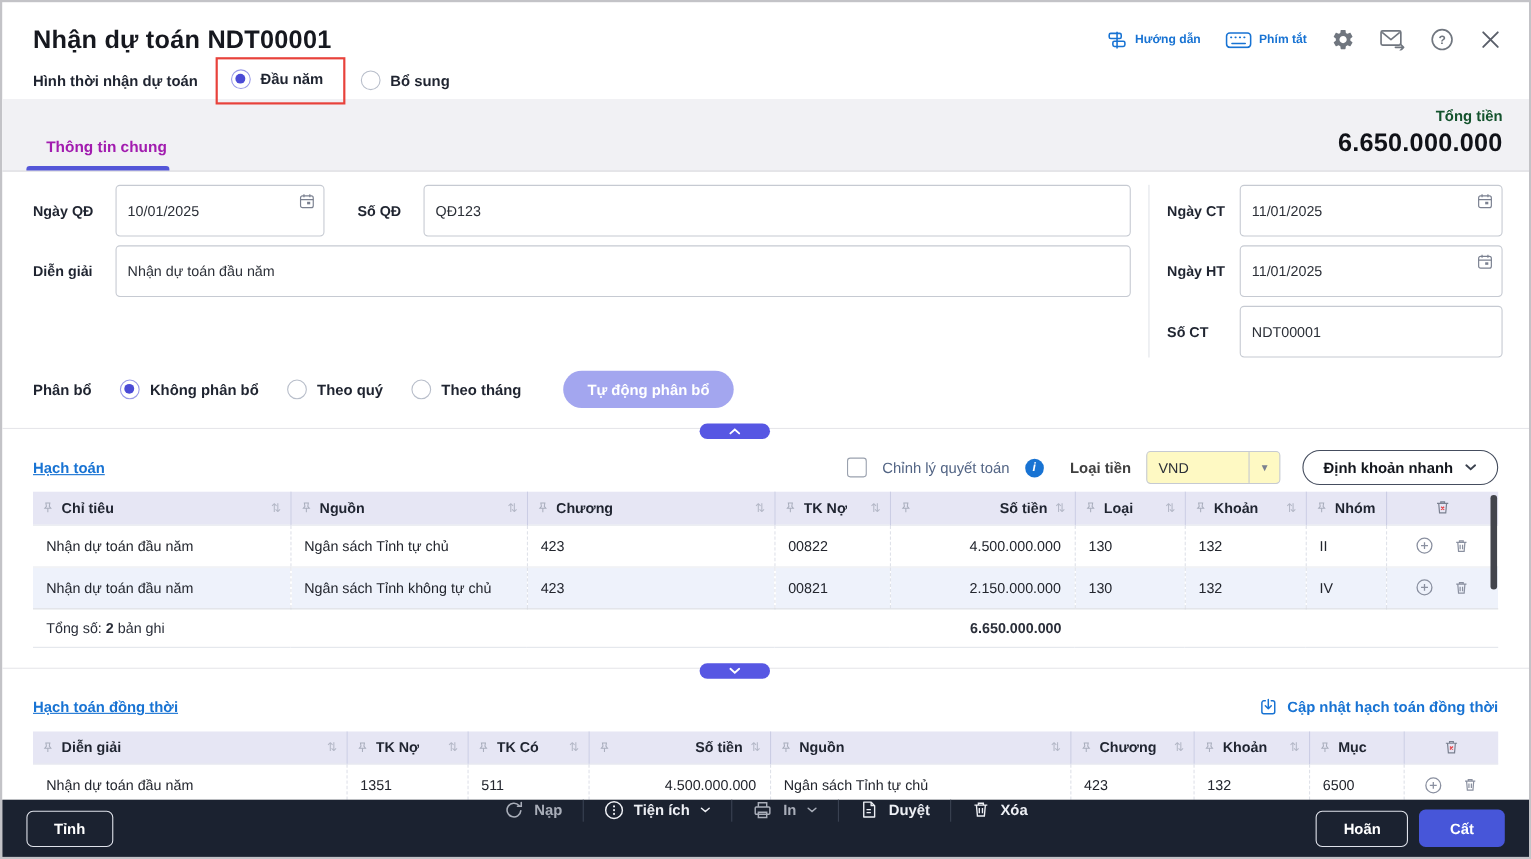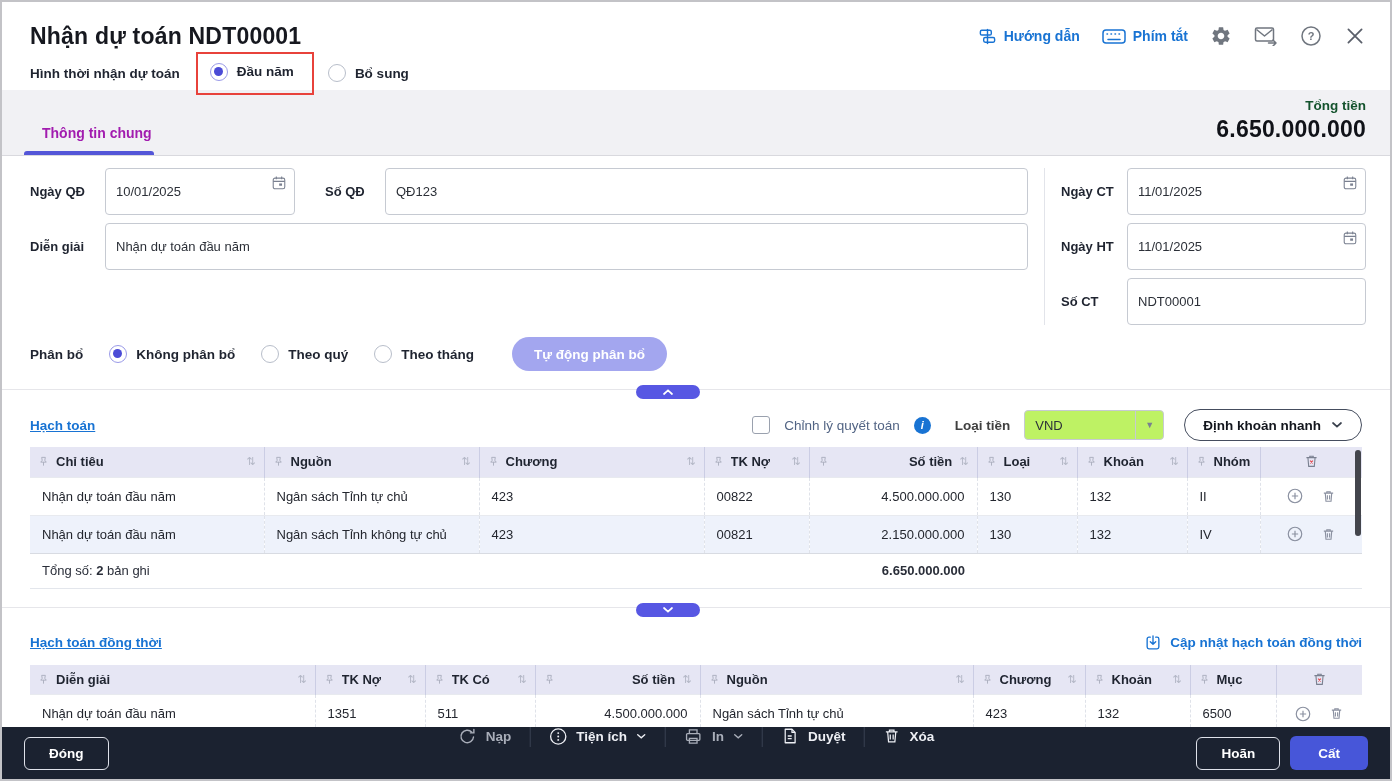--- a/index.html
+++ b/index.html
@@ -7,21 +7,21 @@
   html,body { margin:0; padding:0; background:#888; }
   body { font-family:"Liberation Sans","DejaVu Sans",sans-serif; }
   .window { position:relative; width:1392px; height:781px; background:#fff;
             border:2px solid #c3c3c7; overflow:hidden; color:#23262e; }
 
   
   .titlebar { display:flex; align-items:center; justify-content:space-between;
               padding:14px 24px 0 28px; height:54px; }
   .page-title { margin:0; font-size:23px; font-weight:800; color:#16181f; letter-spacing:.2px; }
   .tb-actions { display:flex; align-items:center; gap:22px; }
-  .tb-link { display:flex; align-items:center; gap:7px; color:#1873d3; font-size:14px;
+  .tb-link { display:flex; align-items:center; gap:7px; color:#1873d3; font-size:11px;
              font-weight:600; cursor:pointer; }
   .tb-icon { display:flex; align-items:center; color:#70767f; cursor:pointer; }
 
   
   .formtype-row { position:relative; z-index:5; display:flex; align-items:center;
                   padding:4px 28px 0 28px; height:30px; }
   .ft-label { font-size:13.5px; font-weight:700; color:#1f2430; margin-right:12px; }
   .radio { display:inline-flex; align-items:center; gap:9px; font-size:13.5px;
            font-weight:700; color:#1f2430; cursor:pointer; }
   .rdot { width:18px; height:18px; border-radius:50%; border:1.5px solid #b8beca;
@@ -78,22 +78,22 @@
   .sect-head { display:flex; align-items:center; height:40px; }
   .sect-link { color:#1873d3; font-size:13.5px; font-weight:700; text-decoration:underline; cursor:pointer; }
   .sect-controls { margin-left:auto; display:flex; align-items:center; gap:14px; }
   .cb { width:18px; height:18px; border:1.5px solid #9aa1ae; border-radius:3px; background:#fff;
         display:inline-block; cursor:pointer; flex:none; }
   .cb-label { font-size:13.5px; color:#526484; font-weight:400; }
   .info { width:17px; height:17px; border-radius:50%; background:#1873d3; color:#fff;
           font-size:11px; font-weight:700; display:inline-flex; align-items:center;
           justify-content:center; font-style:italic; }
   .lt-label { font-size:13.5px; font-weight:700; color:#404040; margin-left:10px; }
-  .select { display:flex; align-items:center; width:140px; height:30px; border:1px solid #c6cad2;
-            border-radius:4px; cursor:pointer; background:#bef264; }
+  .select { display:flex; align-items:center; width:122px; height:30px; border:1px solid #c6cad2;
+            border-radius:4px; cursor:pointer; background:#fef9c3; }
   .select .val { flex:1; padding-left:10px; font-size:13px; color:#2c3038; }
   .select .arr { width:28px; align-self:stretch; border-left:1px solid #c6cad2;
                  display:flex; align-items:center; justify-content:center; color:#7a8090; font-size:9px; }
   .btn-pill { display:flex; align-items:center; gap:10px; height:32px; border-radius:16px;
               border:1px solid #454d5e; background:#fff; padding:0 18px; font-size:13.5px;
               font-weight:700; color:#13161d; font-family:inherit; cursor:pointer; margin-left:6px; }
   .update-link { margin-left:auto; display:flex; align-items:center; gap:8px; color:#1873d3;
                  font-size:13.5px; font-weight:600; cursor:pointer; }
 
   
@@ -674,21 +674,21 @@
           </td>
           <td class="sum">4.500.000.000</td>
           <td colspan="5"></td>
         </tr>
       </tbody>
         </table>
     </div>
   </section>
 
   <div class="bottombar">
-    <button class="btn-ghost">Đóng</button>
+    <button class="btn-ghost">Tỉnh</button>
 
     <div class="bb-center">
       <span class="bb-item">
         <span>
           <svg width="19" height="19" viewBox="0 0 20 20" fill="none" stroke="#a9aeb9" stroke-width="1.5" stroke-linecap="round">
               <path d="M16.6 10.5a6.6 6.6 0 1 1-1.7-5"></path>
               <path d="M17 2.6v3.6h-3.6"></path>
             </svg>
         </span>
         <span>Nạp</span>

